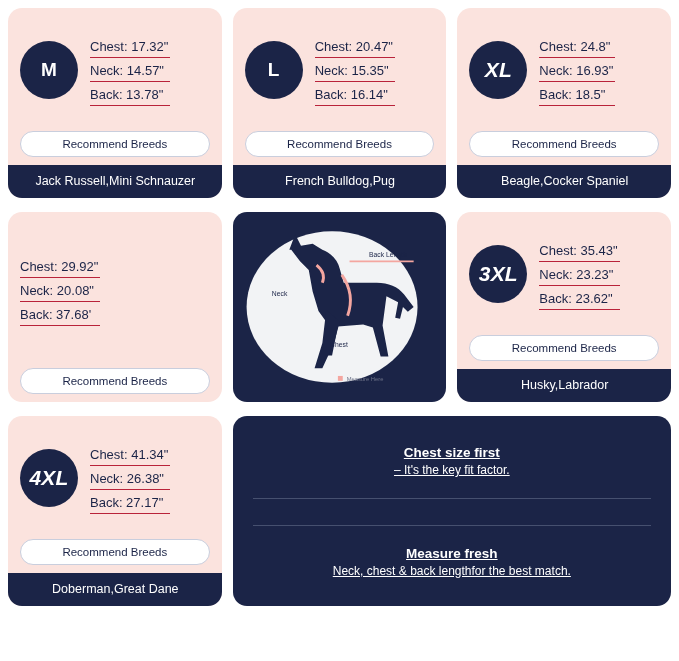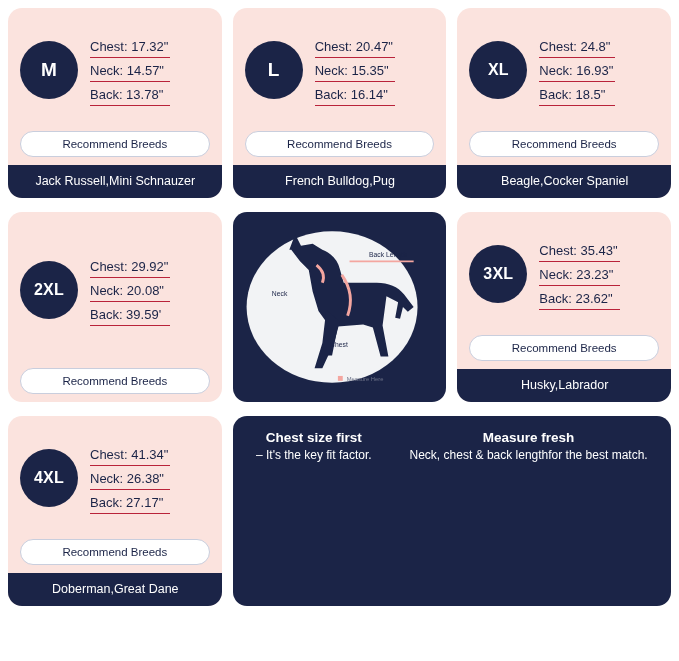--- a/index.html
+++ b/index.html
@@ -51,21 +51,21 @@
     border-radius: 50%;
     background: #1b2447;
     color: #ffffff;
     display: flex;
     align-items: center;
     justify-content: center;
     font-weight: bold;
     font-size: 19px;
     letter-spacing: 0.2px;
   }
-  .badge.small-text { font-size: 16px; }
+  .badge.small-text { font-size: 21px; font-style: italic; }
   .measures {
     display: flex;
     flex-direction: column;
     gap: 2px;
     padding-top: 2px;
   }
   .m-row {
     font-size: 13px;
     color: #1b2447;
     border-bottom: 1px solid #b9233a;
@@ -106,23 +106,24 @@
   
   .tips {
     grid-column: 2 / span 2;
     background: #1b2447;
     border-radius: 14px;
     color: #ffffff;
     padding: 14px 16px 12px 16px;
     height: 190px;
     box-sizing: border-box;
     display: flex;
-    flex-direction: row;
+    flex-direction: column;
     justify-content: space-evenly;
     text-align: center;
+    text-decoration: underline;
   }
   .tip-title {
     font-size: 13.5px;
     font-weight: bold;
     margin-bottom: 3px;
   }
   .tip-body {
     font-size: 12px;
     line-height: 1.25;
   }
@@ -178,25 +179,24 @@
         </div>
       </div>
       <div class="rec-wrap">
         <div class="rec-btn">Recommend Breeds</div>
       </div>
       <div class="breeds">Beagle,Cocker Spaniel</div>
     </div>
 
     <div class="card">
       <div class="card-top">
-        <div class="badge small-text">2XL</div>
         <div class="measures">
           <div class="m-row">Chest: 29.92"</div>
           <div class="m-row">Neck: 20.08"</div>
-          <div class="m-row">Back: 39.59'</div>
+          <div class="m-row">Back: 37.68'</div>
         </div>
       </div>
       <div class="rec-wrap">
         <div class="rec-btn">Recommend Breeds</div>
       </div>
     </div>
 
     <div class="dog-card">
       <svg viewBox="0 0 220 190" xmlns="http://www.w3.org/2000/svg">
         <ellipse cx="102" cy="95" rx="88" ry="78" fill="#f2f3f5"></ellipse>

